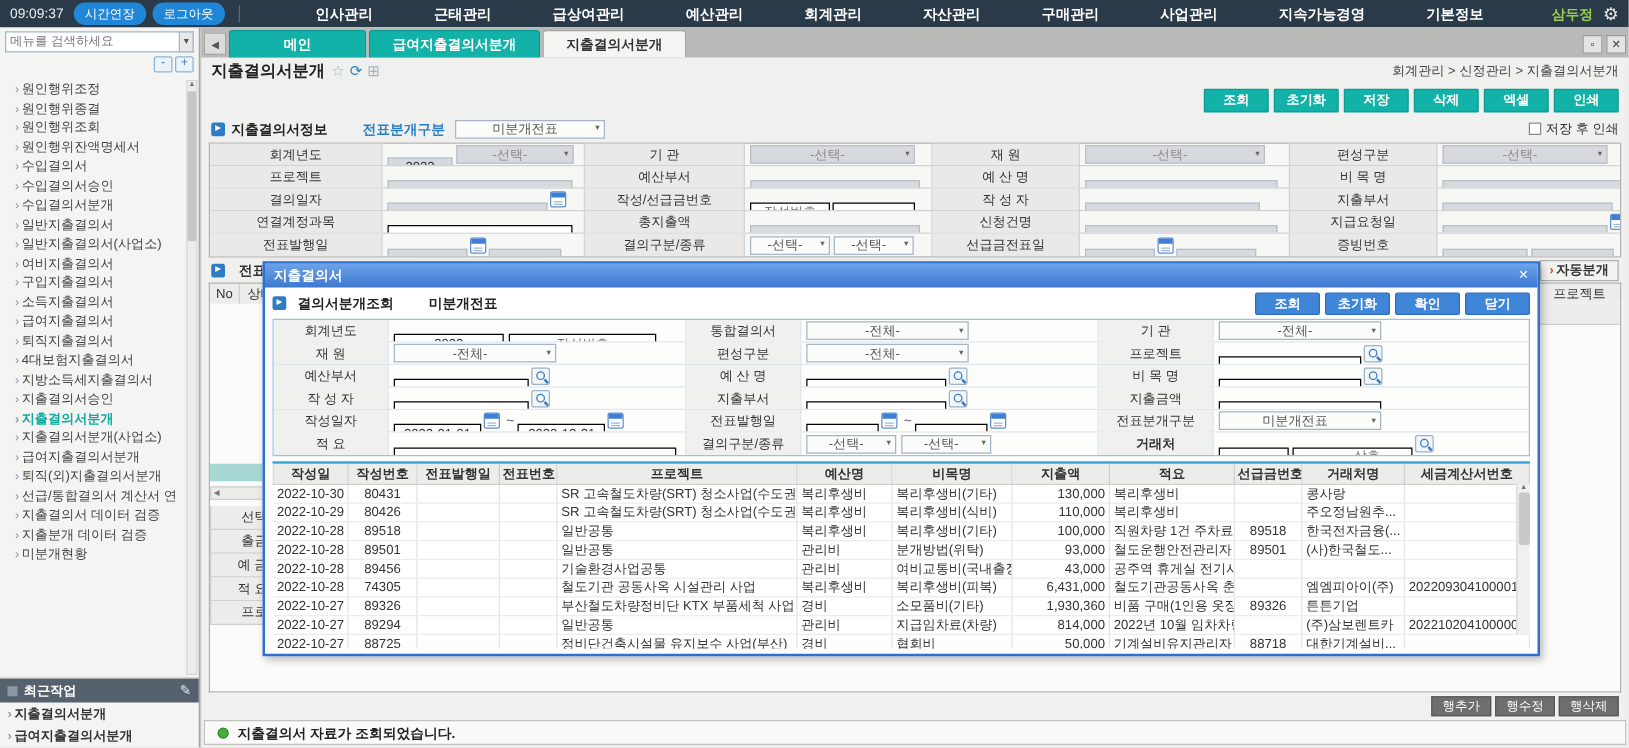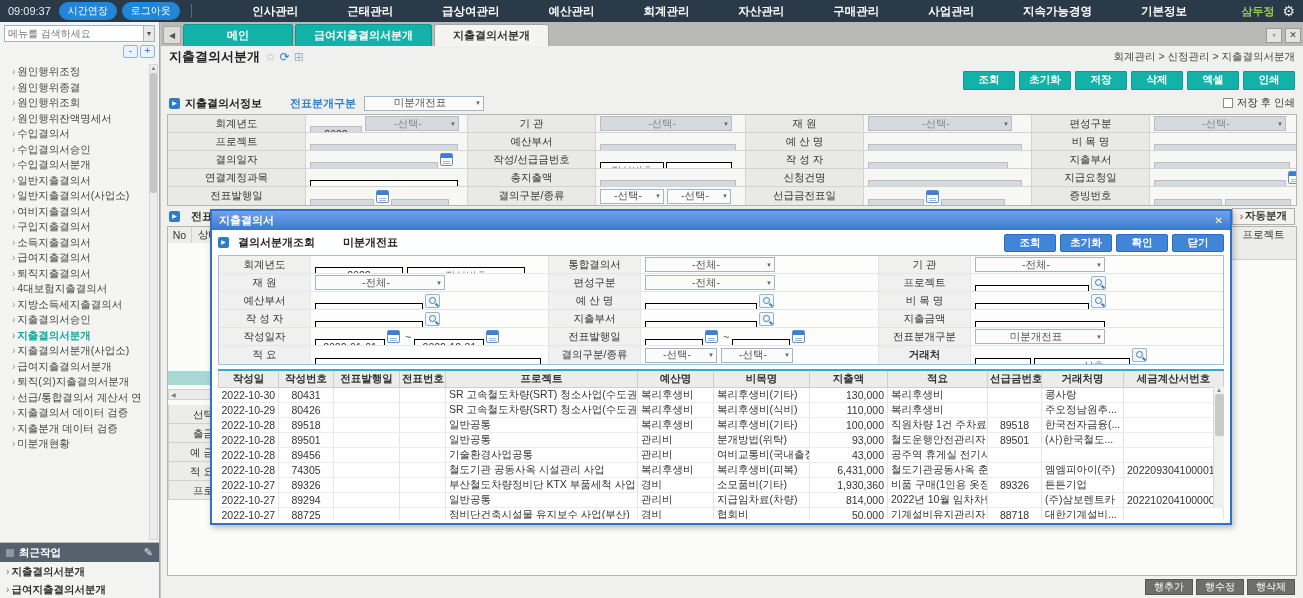--- a/index.html
+++ b/index.html
@@ -443,20 +443,24 @@
         <div class="rsliver-hd"></div>
       </div>
 
       <div class="botbtns">
 
       <button class="btn-gray">행추가</button>
           <button class="btn-gray">행수정</button>
           <button class="btn-gray">행삭제</button>
         </div>
 
+      <div class="statusbar">
+        <span class="gdot"></span>
+        <span class="statusmsg">지출결의서 자료가 조회되었습니다.</span>
+      </div>
     </div>
   </div>
 
   <div class="modal">
     <div class="m-title">
       <span>지출결의서</span>
       <span class="m-close">✕</span>
     </div>
     <div class="m-toolbar">
       <span class="blue-sq">▶</span>

